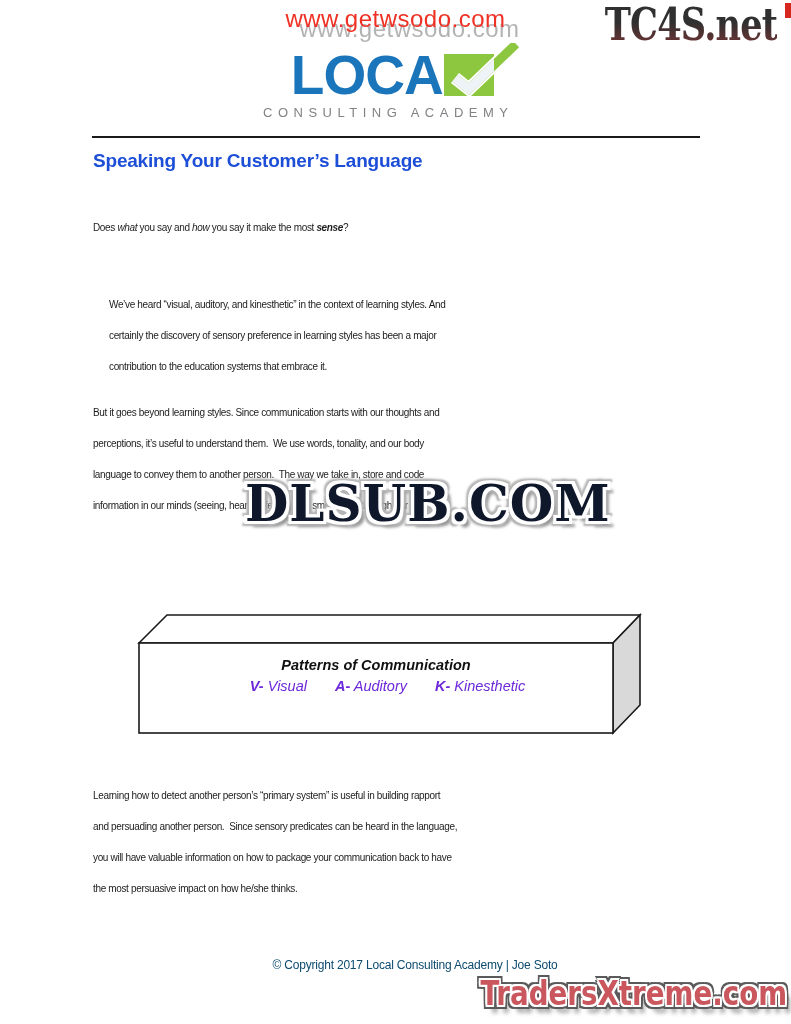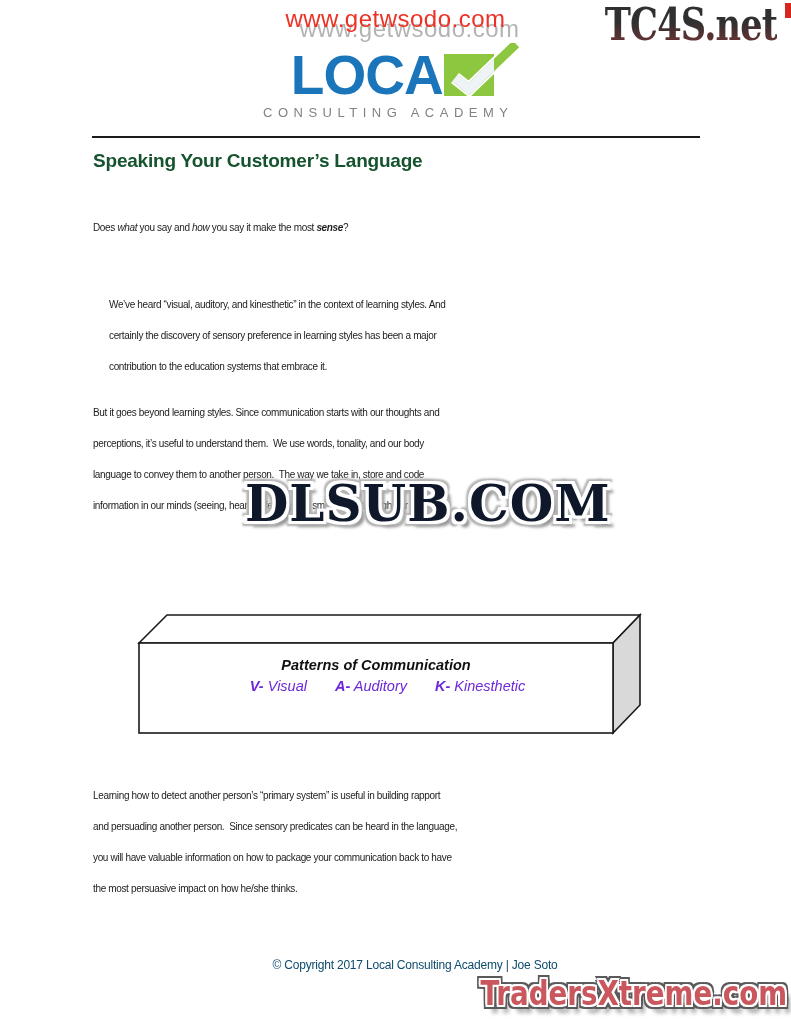--- a/index.html
+++ b/index.html
@@ -20,21 +20,21 @@
 
   
   .local-logo{position:absolute;left:263px;top:50px;width:240px;text-align:center;}
   .local-word{font-size:55px;line-height:50px;font-weight:bold;color:#1b75bb;letter-spacing:-1px;}
   .check-svg{position:absolute;left:181px;top:-7px;}
   .local-sub{margin-top:5px;font-size:13px;letter-spacing:5.5px;color:#808285;white-space:pre;}
 
   .rule{position:absolute;left:92px;top:136px;width:608px;height:2px;background:#1a1a1a;}
 
   .doc-title{position:absolute;left:93px;top:150px;margin:0;font-size:19px;font-weight:bold;
-             letter-spacing:-.2px;color:#14532d;}
+             letter-spacing:-.2px;color:#1d4ed8;}
 
   .body-text{font-size:10px;letter-spacing:-.35px;color:#1c1c1c;}
   .pline{height:31px;line-height:31px;white-space:pre;}
   .p1{position:absolute;left:93px;top:212px;}
   .p2{position:absolute;left:93px;top:289px;margin-left:16px;}
   .p3{position:absolute;left:93px;top:397px;}
   .p4{position:absolute;left:93px;top:780px;}
   .it{font-style:italic;}
   .bit{font-style:italic;font-weight:bold;}
 

